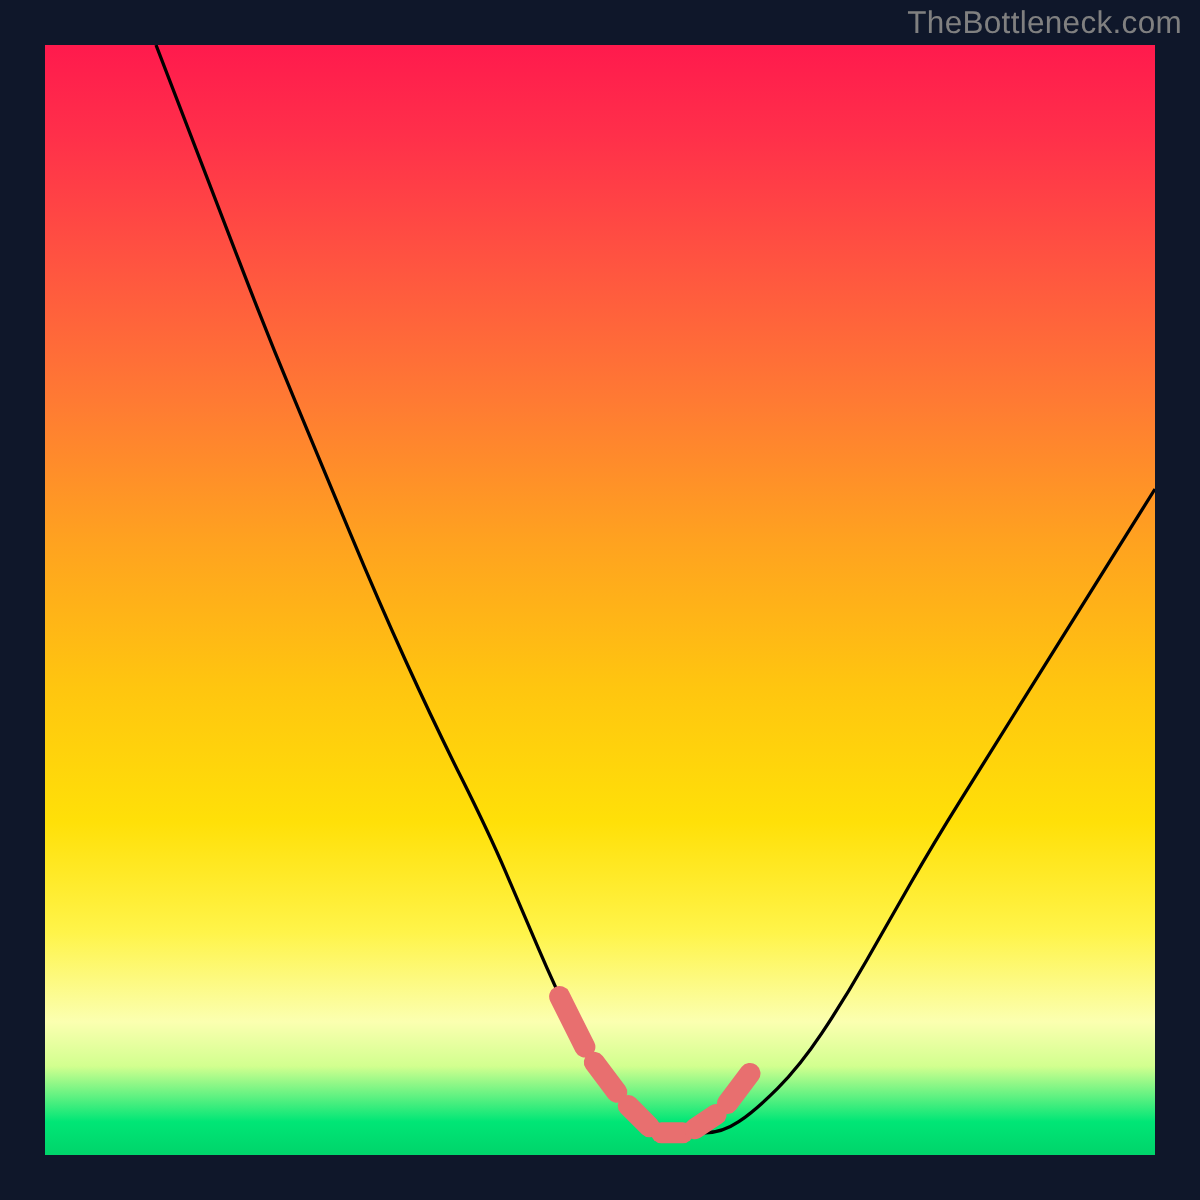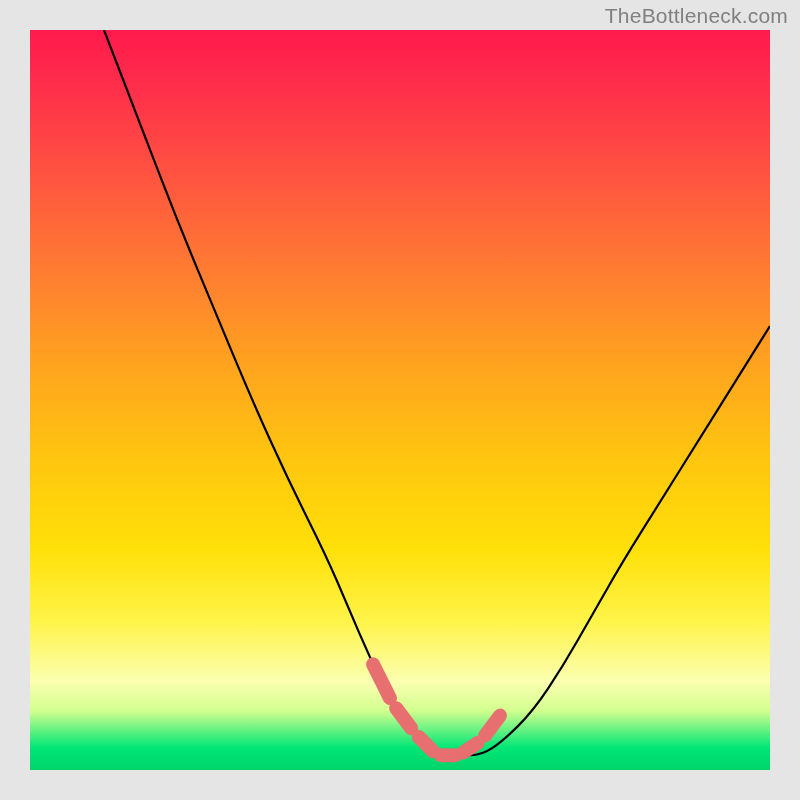--- a/index.html
+++ b/index.html
@@ -8,21 +8,21 @@
     width: 800px;
     height: 800px;
     background: #000;
     overflow: hidden;
     font-family: Arial, Helvetica, sans-serif;
   }
   .frame {
     position: relative;
     width: 800px;
     height: 800px;
-    background: #e5e5e5;
+    background: #0f172a;
   }
   .plot-area {
     position: absolute;
     left: 30px;
     top: 30px;
     width: 740px;
     height: 740px;
     
     background: linear-gradient(
       to bottom,

